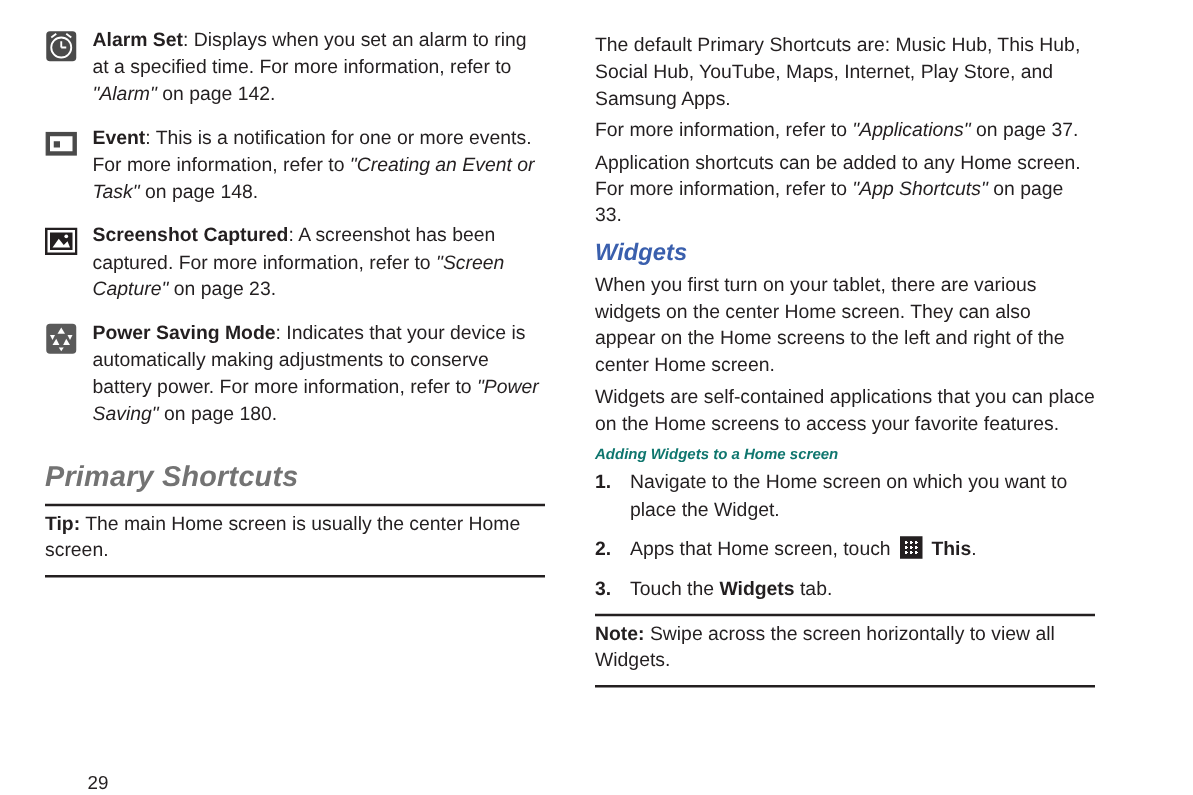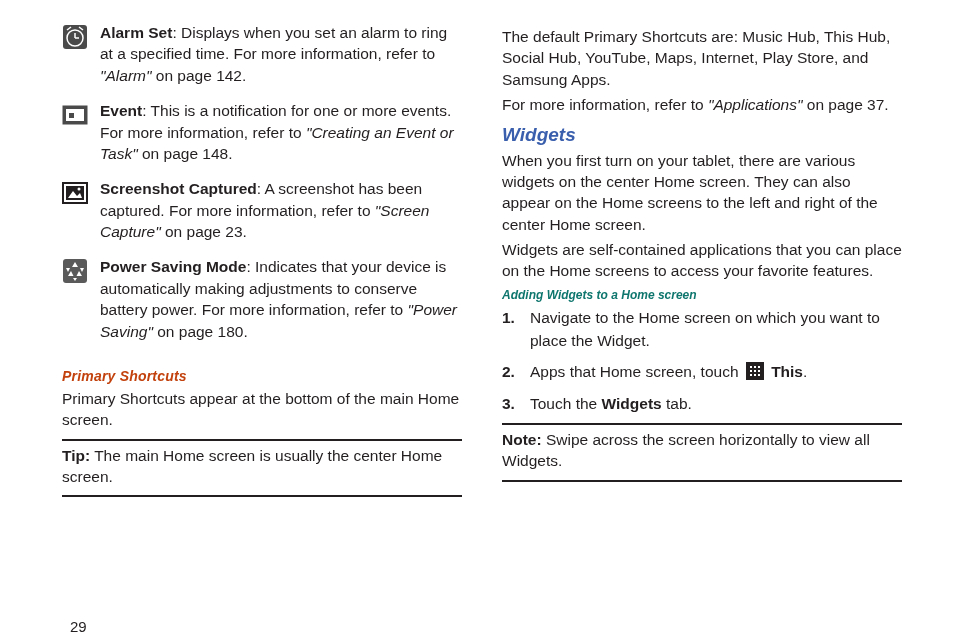--- a/index.html
+++ b/index.html
@@ -7,21 +7,21 @@
     padding: 0;
     width: 954px;
     height: 636px;
     font-family: Arial, Helvetica, sans-serif;
     color: #231f20;
     background: #fff;
     overflow: hidden;
   }
   .page {
     display: flex;
-    padding: 22px 32px 0 62px;
+    padding: 22px 32px 0 36px;
     gap: 40px;
   }
   .col {
     width: 400px;
   }
   .icon-list {
     display: flex;
     flex-direction: column;
     gap: 14px;
   }
@@ -44,22 +44,22 @@
     line-height: 1.38;
     font-family: "Arial Narrow", Arial, sans-serif;
     font-stretch: condensed;
   }
   .b { font-weight: bold; }
   .i { font-style: italic; }
   .head-primary {
     font-family: "Arial Black", Arial, sans-serif;
     font-weight: 900;
     font-style: italic;
-    color: #c2410c;
-    font-size: 14px;
+    color: #737373;
+    font-size: 23px;
     margin-top: 26px;
     margin-bottom: 4px;
     letter-spacing: 0.2px;
   }
   .body-txt {
     font-size: 15.5px;
     line-height: 1.38;
     font-family: "Arial Narrow", Arial, sans-serif;
     font-stretch: condensed;
     margin: 4px 0;
@@ -201,32 +201,34 @@
           </svg>
         </div>
         <div class="desc">
           <span class="b">Power Saving Mode</span><span>: Indicates that your device is automatically making adjustments to conserve battery power. For more information, refer to </span><span class="i">"Power Saving"</span><span>  on page 180.</span>
         </div>
       </div>
 
     </div>
 
     <div class="head-primary">Primary Shortcuts</div>
-    <div class="body-txt">Primary Shortcuts appear at the bottom of the main Home screen.</div>
     <hr class="rule2">
     <div class="body-txt">
       <span class="b">Tip:</span><span> The main Home screen is usually the center Home screen.</span>
     </div>
     <hr class="rule2">
   </div>
 
   <div class="col">
     <div class="body-txt">The default Primary Shortcuts are: Music Hub, This Hub, Social Hub, YouTube, Maps, Internet, Play Store, and Samsung Apps.</div>
     <div class="body-txt">
       <span>For more information, refer to </span><span class="i">"Applications"</span><span>  on page 37.</span>
+    </div>
+    <div class="body-txt">
+      <span>Application shortcuts can be added to any Home screen. For more information, refer to </span><span class="i">"App Shortcuts"</span><span>  on page 33.</span>
     </div>
 
     <div class="head-widgets">Widgets</div>
     <div class="body-txt">When you first turn on your tablet, there are various widgets on the center Home screen. They can also appear on the Home screens to the left and right of the center Home screen.</div>
     <div class="body-txt">Widgets are self-contained applications that you can place on the Home screens to access your favorite features.</div>
 
     <div class="head-sub">Adding Widgets to a Home screen</div>
     <ol class="steps">
       <li>
         <span class="step-num">1.</span>

